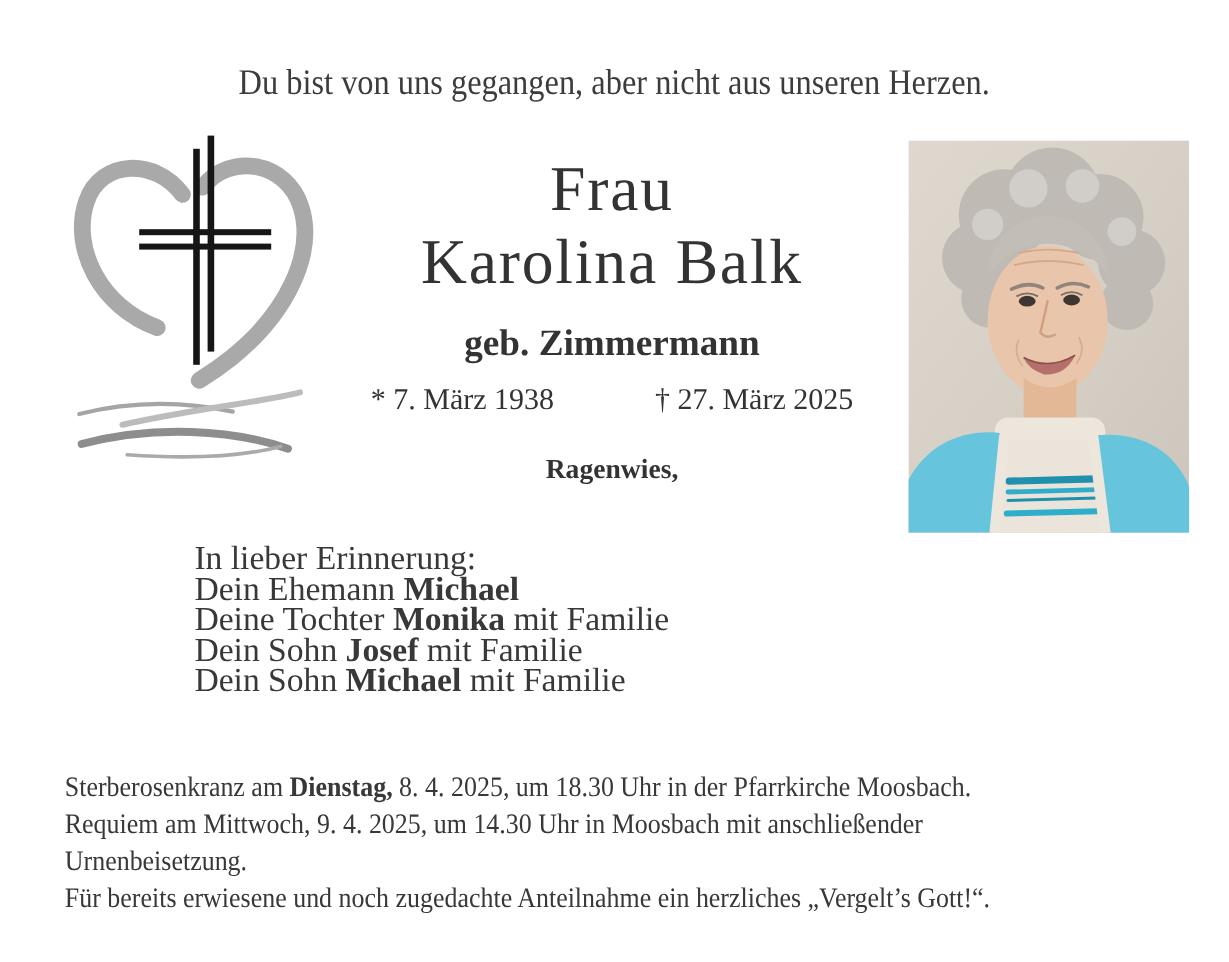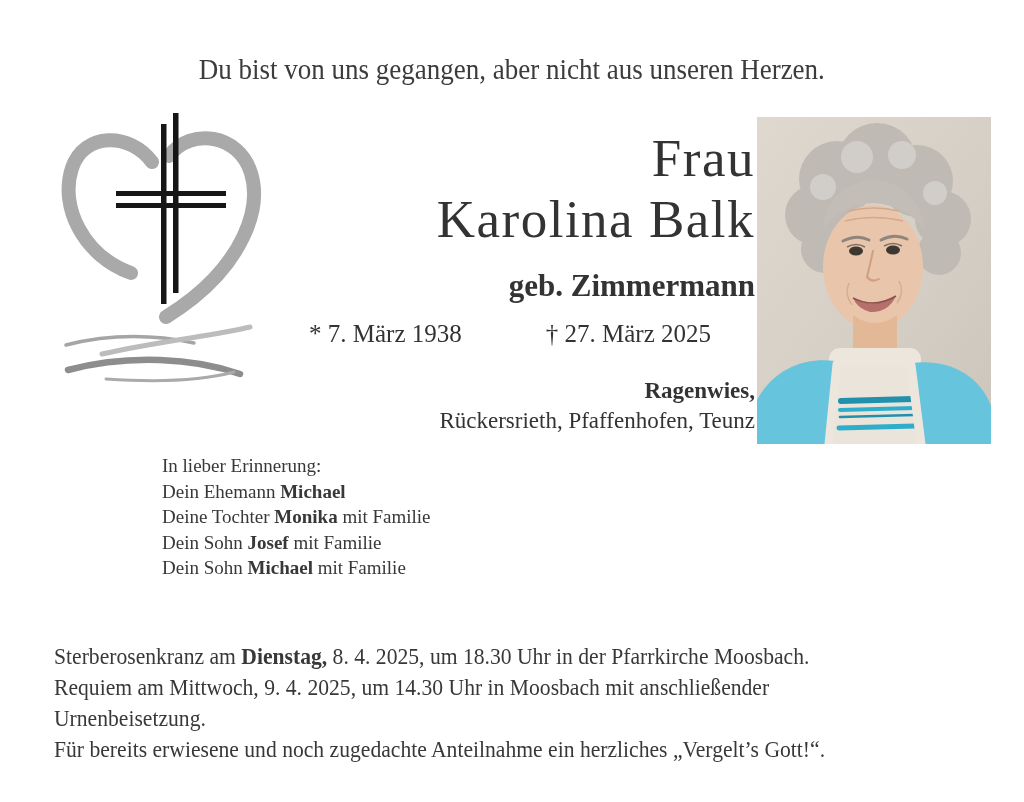--- a/index.html
+++ b/index.html
@@ -39,21 +39,21 @@
     width: 228px;
     height: 280px;
   }
 
   
   .name-block {
     position: absolute;
     left: 265px;
     top: 130px;
     width: 490px;
-    text-align: right;
+    text-align: center;
     color: #333333;
   }
   .salutation { font-size: 53px; letter-spacing: 1.5px; line-height: 1.08; }
   .full-name  { font-size: 53px; letter-spacing: 1.5px; line-height: 1.08; margin-top: 4px; }
   .maiden     { font-size: 31px; font-weight: bold; margin-top: 20px; }
   .dates      { margin-top: 16px; font-size: 25px; display: flex; justify-content: center; gap: 84px; white-space: nowrap; }
   .residence  { font-size: 23px; font-weight: bold; margin-top: 30px; }
   .residence-details { font-size: 23px; margin-top: 4px; }
 
   
@@ -63,21 +63,21 @@
     top: 117px;
     width: 234px;
     height: 327px;
   }
 
   
   .memorial {
     position: absolute;
     left: 162px;
     top: 453px;
-    font-size: 19px;
+    font-size: 28px;
     line-height: 25.5px;
     color: #383838;
     white-space: nowrap;
   }
 
   
   .announcement {
     position: absolute;
     left: 54px;
     top: 641px;
@@ -124,21 +124,20 @@
 
   <div class="name-block">
     <div class="salutation">Frau</div>
     <div class="full-name">Karolina Balk</div>
     <div class="maiden">geb. Zimmermann</div>
     <div class="dates">
       <span>* 7. März 1938</span>
       <span>† 27. März 2025</span>
     </div>
     <div class="residence">Ragenwies,</div>
-    <div class="residence-details">Rückersrieth, Pfaffenhofen, Teunz</div>
   </div>
 
   <div class="photo">
     <svg width="234" height="327" viewBox="0 0 234 327">
       <defs>
         <linearGradient id="wall" x1="0" y1="0" x2="1" y2="1">
           <stop offset="0" stop-color="#ded8cf"></stop>
           <stop offset="0.55" stop-color="#d6cfc6"></stop>
           <stop offset="1" stop-color="#ccc5bb"></stop>
         </linearGradient>

